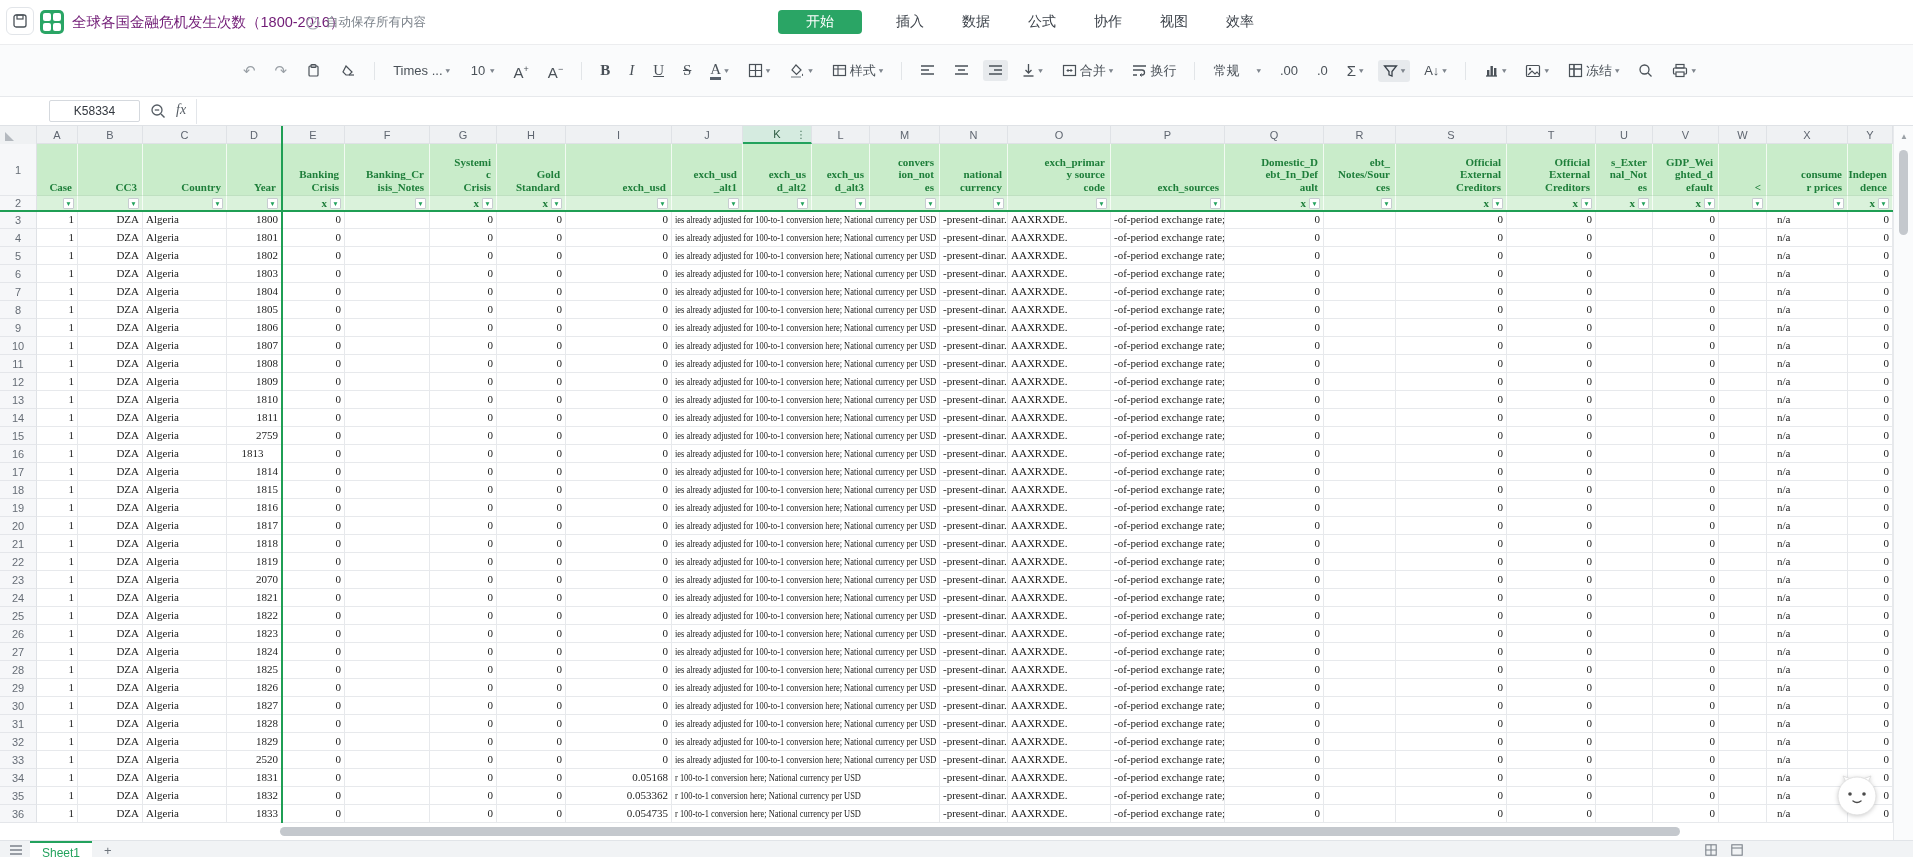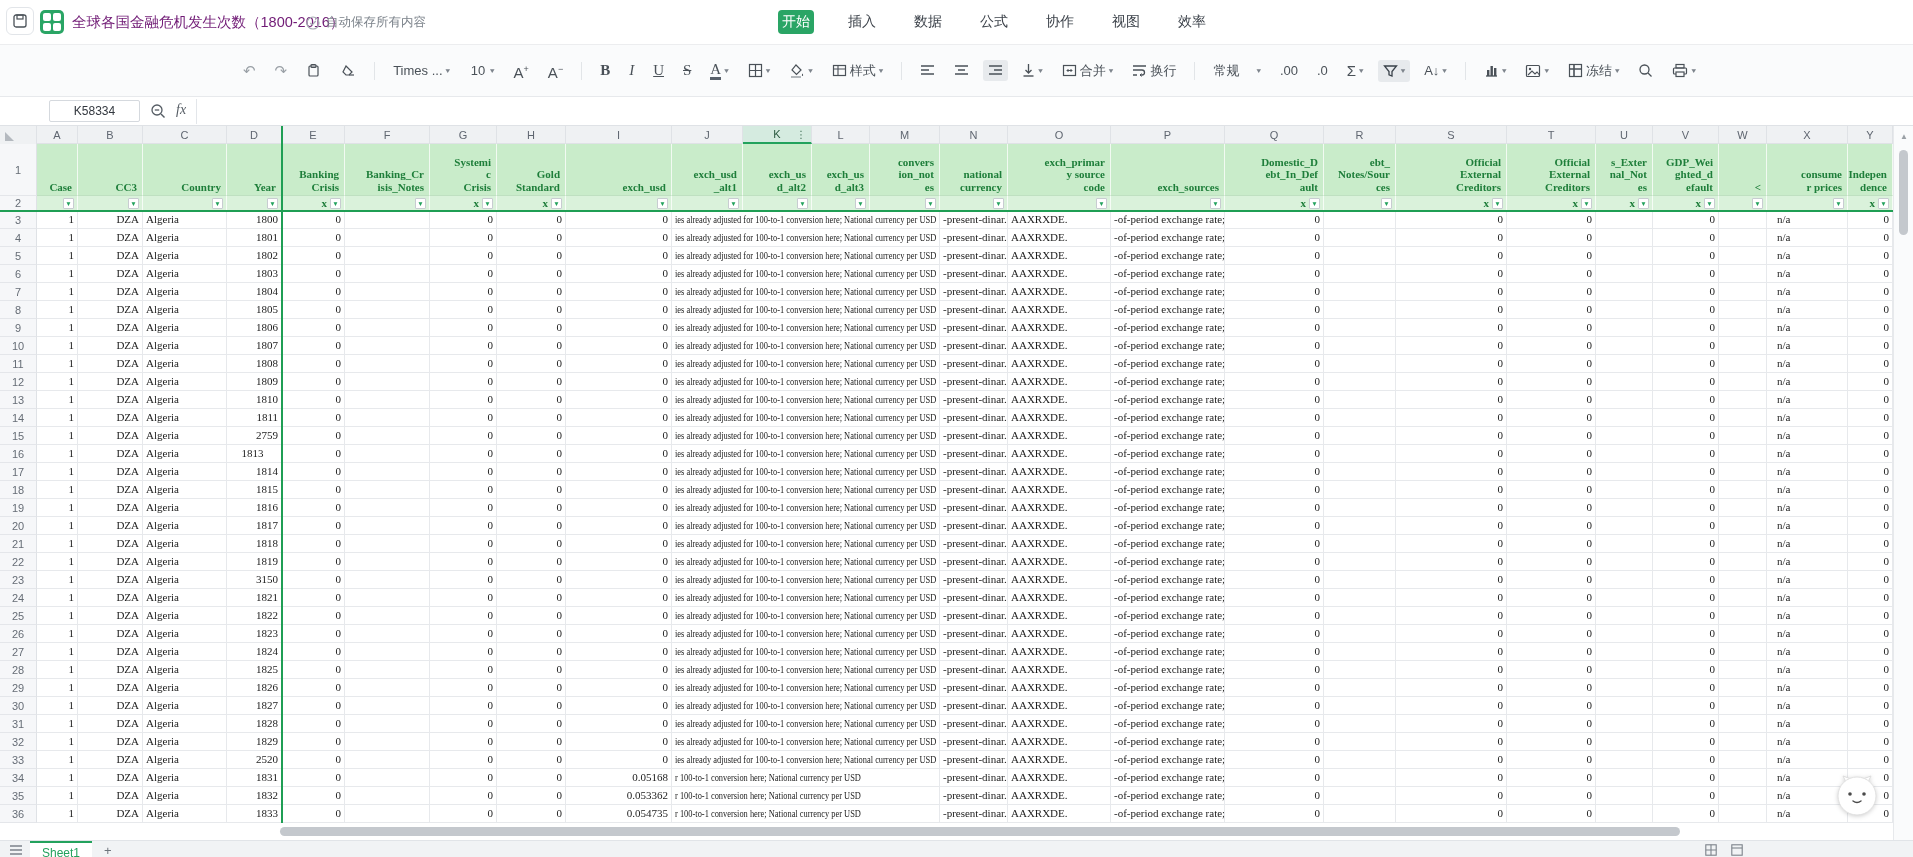--- a/index.html
+++ b/index.html
@@ -8,21 +8,21 @@
   svg{display:block;}
   
   #topbar{position:absolute;left:0;top:0;width:1913px;height:44px;background:#fff;}
   #back-btn{position:absolute;left:6px;top:7px;width:28px;height:28px;border:1px solid #e2e5e9;border-radius:6px;background:#fff;display:flex;align-items:center;justify-content:center;cursor:pointer;}
   #app-icon{position:absolute;left:40px;top:10px;width:24px;height:24px;border-radius:5px;background:#2aa565;display:grid;grid-template-columns:8px 8px;grid-template-rows:8px 8px;gap:2px;place-content:center;}
   #app-icon i{background:#fff;border-radius:2px;}
   #doc-title{position:absolute;left:72px;top:13px;font-size:14.5px;color:#701a75;}
   #autosave{position:absolute;left:306px;top:14px;display:flex;align-items:center;gap:6px;color:#7b828a;font-size:12.5px;}
   #menu{position:absolute;left:778px;top:10px;display:flex;align-items:center;gap:30px;font-size:14px;color:#3c424a;}
   .menu-item{padding:3px 4px;cursor:pointer;white-space:nowrap;}
-  .menu-item.active{background:#2aa565;color:#fff;border-radius:4px;padding:3px 4px;}
+  .menu-item.active{background:#2aa565;color:#fff;border-radius:4px;padding:3px 28px;}
   
   #toolbar{position:absolute;left:0;top:44px;width:1913px;height:53px;background:#fafbfc;border-top:1px solid #ecedef;border-bottom:1px solid #e7e9ec;display:flex;align-items:center;padding-left:238px;gap:9px;color:#4a5158;font-size:13px;}
   .tbtn{display:flex;align-items:center;gap:3px;padding:4px 5px;border-radius:3px;cursor:pointer;white-space:nowrap;}
   .tbtn.hl{background:#e7eaed;}
   .sep{width:1px;height:18px;background:#e2e5e8;margin:0 4px;}
   .caret{font-size:9px;color:#7d848c;transform:scaleY(.8);}
   .glyph{font-size:15px;line-height:16px;}
   .letterB{font-weight:bold;font-family:"Liberation Serif",serif;font-size:15px;}
   .letterI{font-style:italic;font-family:"Liberation Serif",serif;font-size:15px;}
   .letterU{text-decoration:underline;font-family:"Liberation Serif",serif;font-size:15px;}
@@ -975,21 +975,21 @@
         <div class="dcell ar" style="width: 66px;">0</div>
         <div class="dcell al" style="width: 48px;"></div>
         <div class="dcell al" style="width: 81px; padding-left: 10px;">n/a</div>
         <div class="dcell ar" style="width: 45px;">0</div>
       </div>
       <div class="drow">
         <div class="gutter" style="height: 18px;">23</div>
         <div class="dcell ar" style="width: 41px;">1</div>
         <div class="dcell ar" style="width: 65px;">DZA</div>
         <div class="dcell al" style="width: 84px;">Algeria</div>
-        <div class="dcell ar" style="width: 55px;">3150</div>
+        <div class="dcell ar" style="width: 55px;">2070</div>
         <div class="dcell ar" style="width: 63px;">0</div>
         <div class="dcell al" style="width: 85px;"></div>
         <div class="dcell ar" style="width: 67px;">0</div>
         <div class="dcell ar" style="width: 69px;">0</div>
         <div class="dcell ar" style="width: 106px;">0</div>
         <div class="dcell al ofl" style="width: 268px;"><div class="in">ies already adjusted for 100-to-1 conversion here; National currency per USD</div></div>
         <div class="dcell al" style="width: 68px;">-present-dinar.</div>
         <div class="dcell al" style="width: 103px;">AAXRXDE.</div>
         <div class="dcell al" style="width: 114px;">-of-period exchange rate;</div>
         <div class="dcell ar" style="width: 99px;">0</div>

